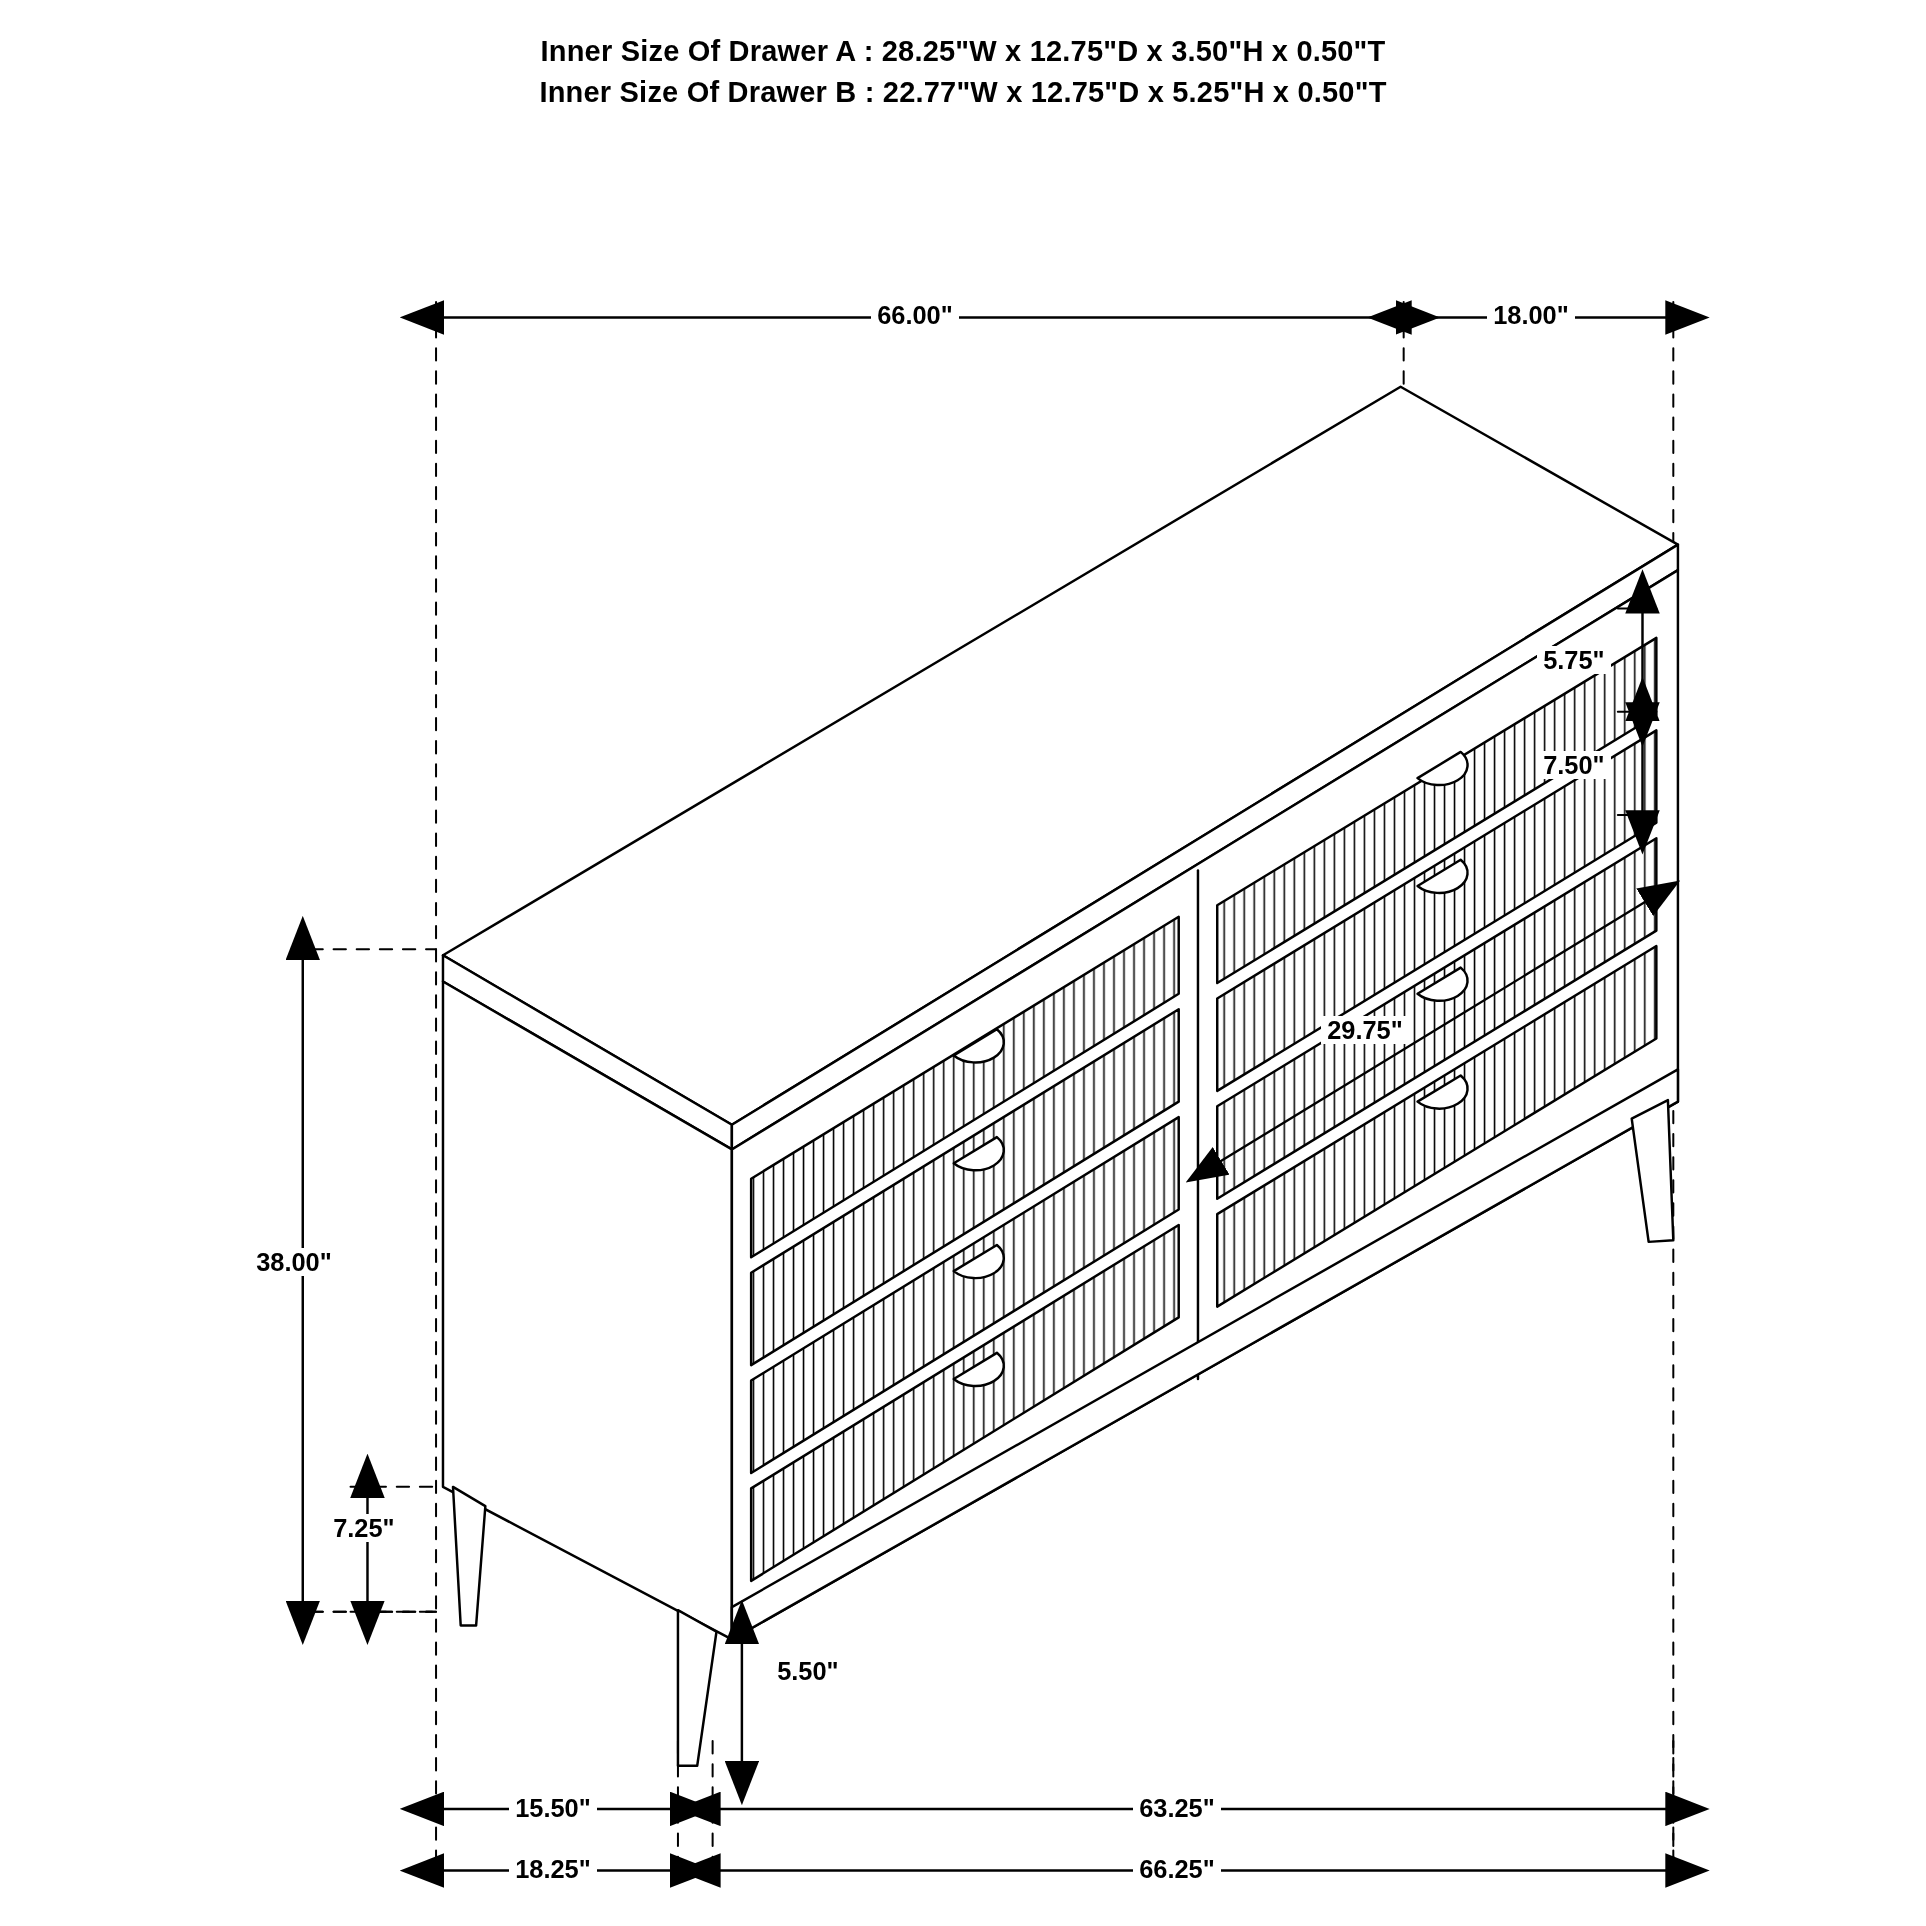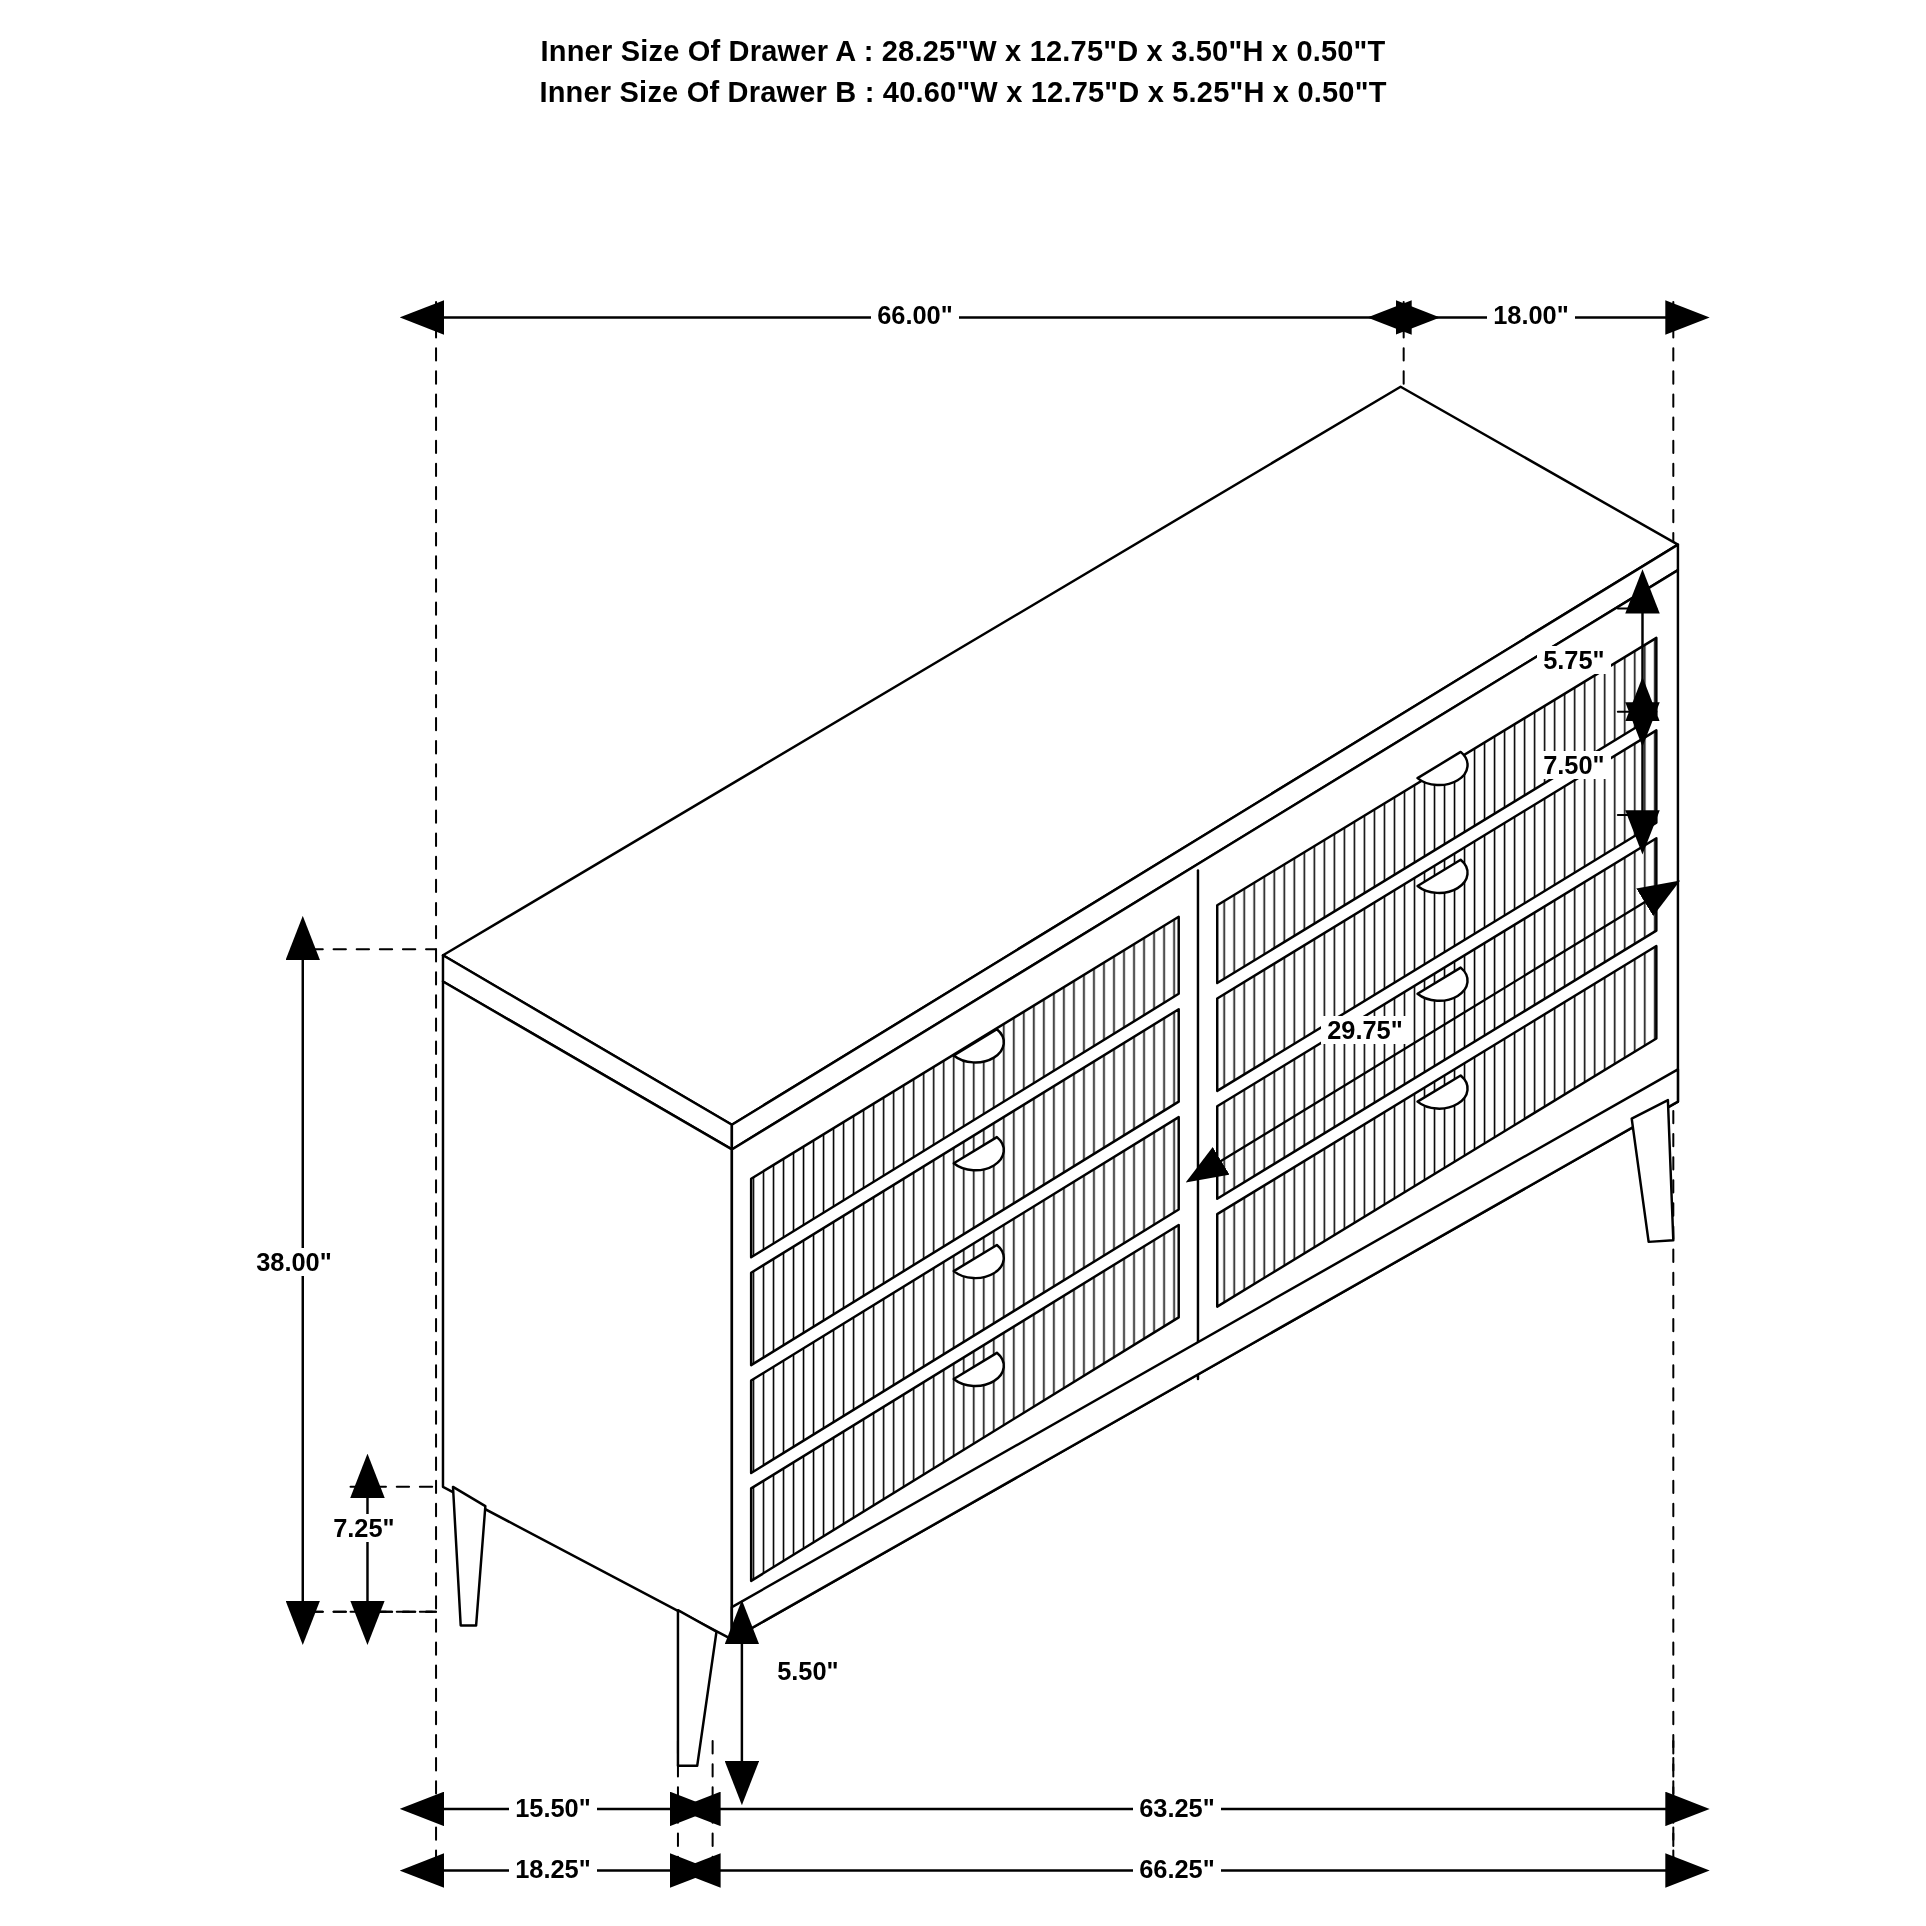--- a/index.html
+++ b/index.html
@@ -48,21 +48,21 @@
     line-height: 1;
   }
 </style>
 </head>
 <body>
 
 <div id="stage">
 
   <div class="title-block">
     <div class="title-line">Inner Size Of Drawer A : 28.25"W x 12.75"D x 3.50"H x 0.50"T</div>
-    <div class="title-line">Inner Size Of Drawer B : 40.60"W x 12.75"D x 5.25"H x 0.50"T</div>
+    <div class="title-line">Inner Size Of Drawer B : 22.77"W x 12.75"D x 5.25"H x 0.50"T</div>
   </div>
 
   <svg id="drawing" width="1926" height="1926" viewBox="0 0 2500 2500">
     <defs>
       <marker id="arrowStart" markerWidth="18" markerHeight="14" refX="16" refY="7" orient="auto">
         <path d="M18,0 L0,7 L18,14 z" fill="#000"></path>
       </marker>
       <marker id="arrowEnd" markerWidth="18" markerHeight="14" refX="2" refY="7" orient="auto">
         <path d="M0,0 L18,7 L0,14 z" fill="#000"></path>
       </marker>

